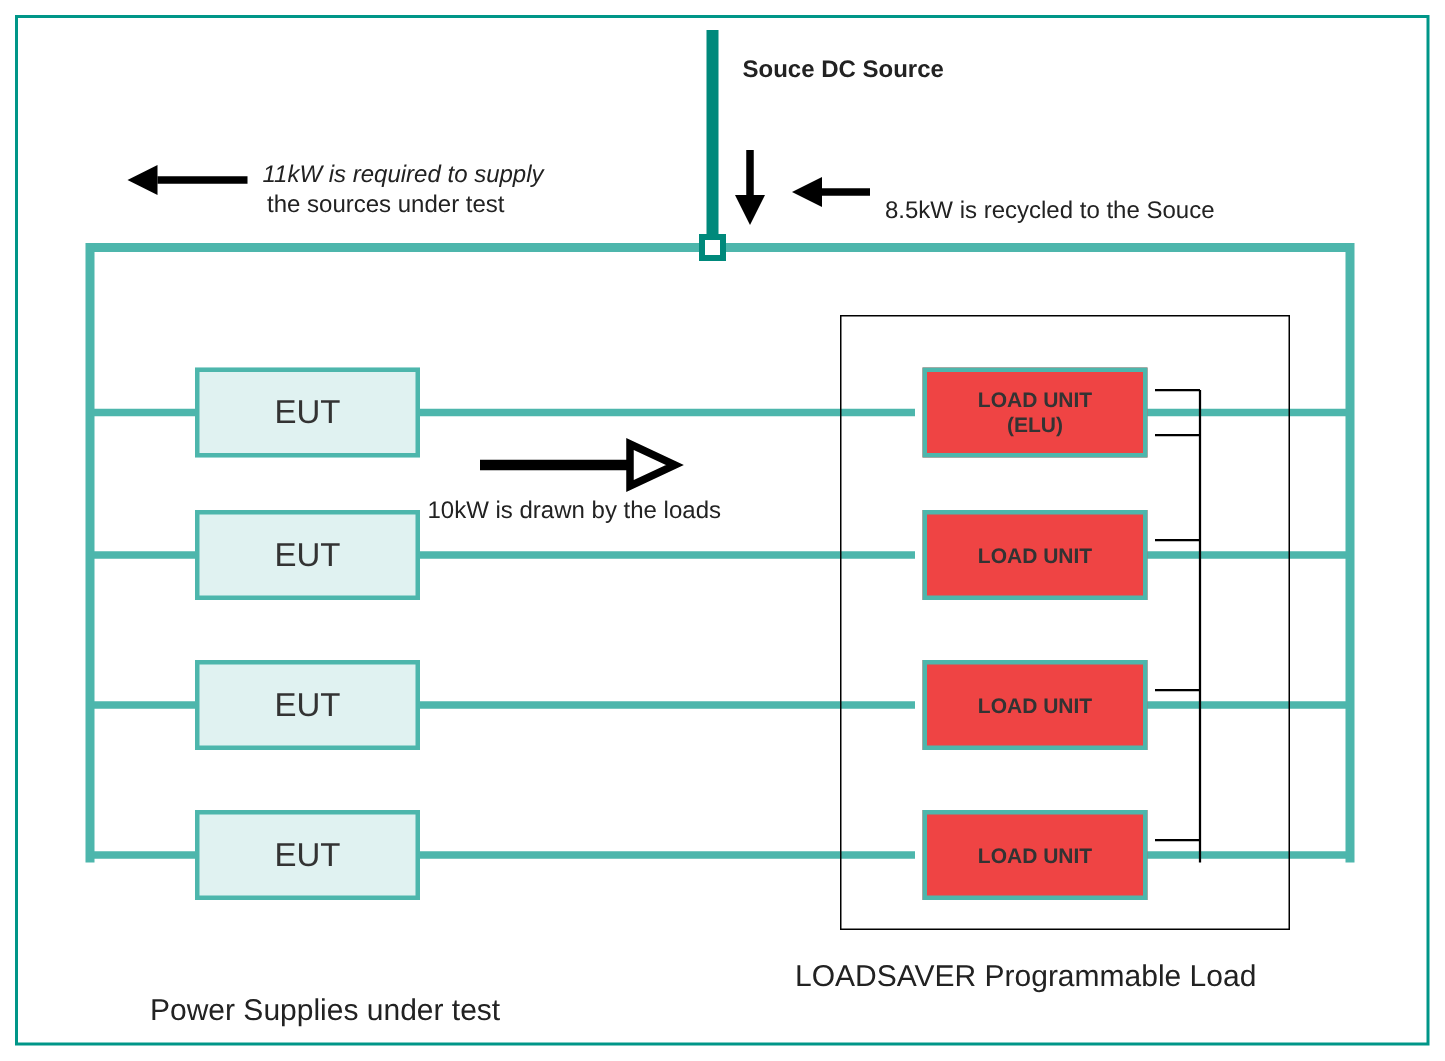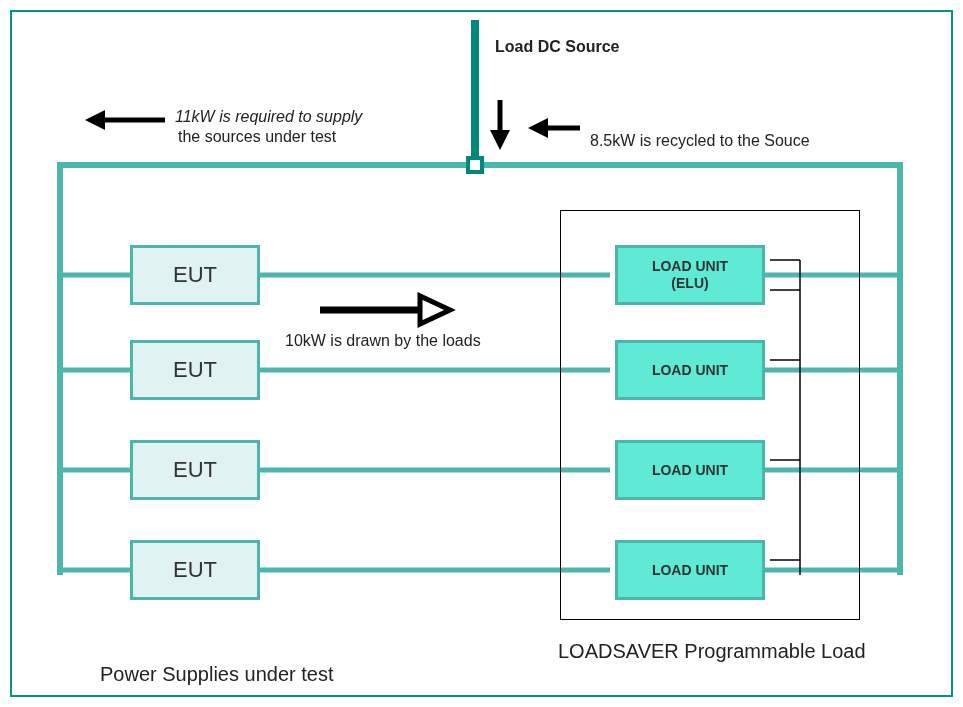--- a/index.html
+++ b/index.html
@@ -18,35 +18,35 @@
     top: 10px;
     width: 943px;
     height: 687px;
     border: 2px solid #009688;
   }
   .teal-stroke { stroke: #4db6ac; }
   .teal-stroke-bold { stroke: #00897b; }
   .black-stroke { stroke: #000; }
   .eut-box {
     position: absolute;
-    width: 130px;
+    width: 150px;
     height: 60px;
     background: #e0f2f1;
     border: 3px solid #4db6ac;
     display: flex;
     align-items: center;
     justify-content: center;
     font-size: 22px;
     color: #333;
   }
   .load-box {
     position: absolute;
     width: 150px;
     height: 60px;
-    background: #5eead4;
+    background: #ef4444;
     border: 3px solid #4db6ac;
     display: flex;
     flex-direction: column;
     align-items: center;
     justify-content: center;
     font-size: 14px;
     font-weight: bold;
     color: #333;
     text-align: center;
     line-height: 1.2;
@@ -160,23 +160,23 @@
 <div class="load-box" style="left:615px; top:340px;">
   <span>LOAD UNIT</span>
 </div>
 <div class="load-box" style="left:615px; top:440px;">
   <span>LOAD UNIT</span>
 </div>
 <div class="load-box" style="left:615px; top:540px;">
   <span>LOAD UNIT</span>
 </div>
 
-<div class="label label-bold" style="left:495px; top:38px;">Load DC Source</div>
+<div class="label label-bold" style="left:495px; top:38px;">Souce DC Source</div>
 
 <div class="label" style="left:175px; top:108px;font-style:italic;">11kW is required to supply</div>
 <div class="label" style="left:178px; top:128px;">the sources under test</div>
 
 <div class="label" style="left:590px; top:132px;">8.5kW is recycled to the Souce</div>
 
 <div class="label" style="left:285px; top:332px;">10kW is drawn by the loads</div>
 
 <div class="caption" style="left:100px; top:640px;margin-top:23px;">Power Supplies under test</div>
-<div class="caption" style="left:558px; top:640px;">LOADSAVER Programmable Load</div>
+<div class="caption" style="left:530px; top:640px;">LOADSAVER Programmable Load</div>
 
 </body></html>

